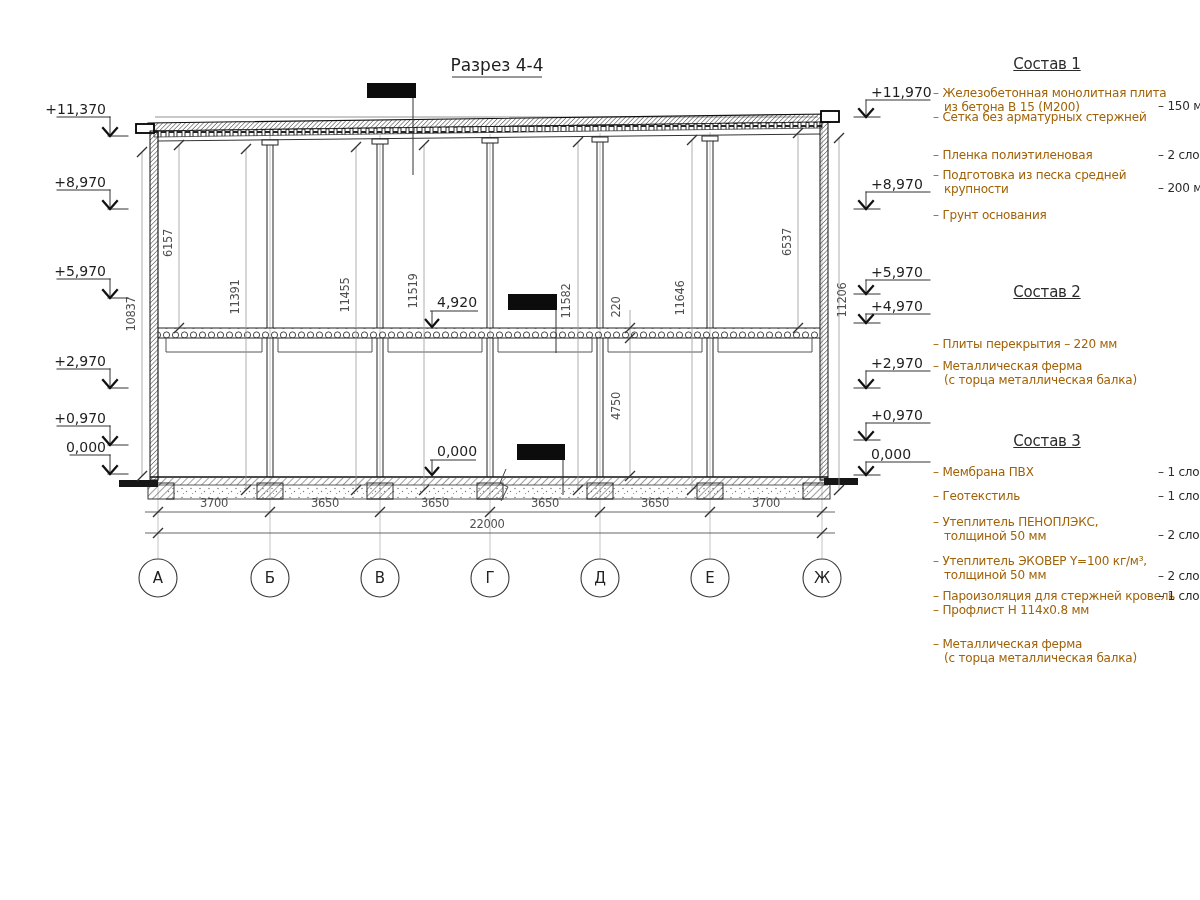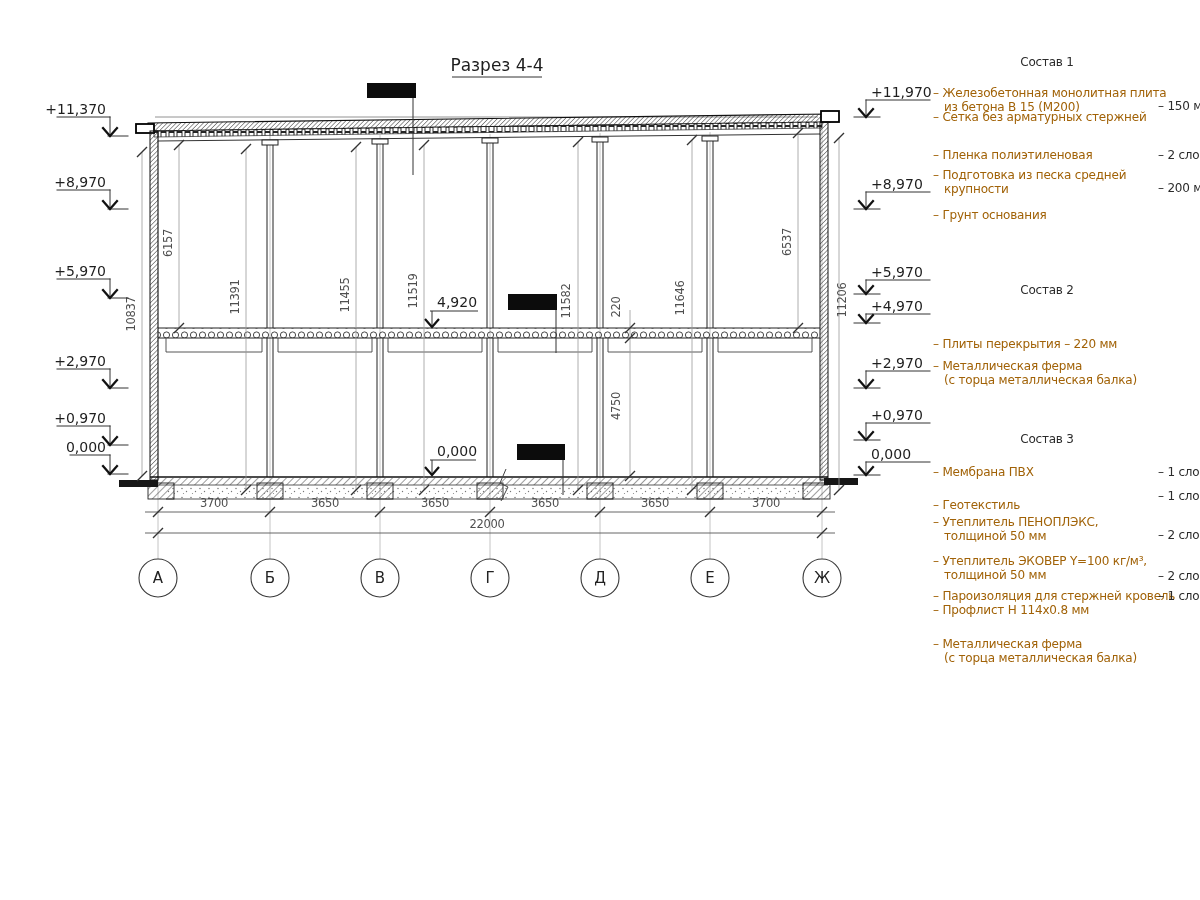--- a/index.html
+++ b/index.html
@@ -3,22 +3,22 @@
 <meta charset="utf-8">
 <style>
   html,body{margin:0;padding:0;}
   body{width:1200px;height:900px;position:relative;background:#fff;overflow:hidden;
        font-family:"DejaVu Sans",sans-serif;}
   svg text{font-family:"DejaVu Sans",sans-serif;}
   .title-t{font-size:17px;fill:#1e1e1e;}
   .mark{font-size:14px;fill:#1e1e1e;}
   .dim{font-size:11.5px;fill:#4f4f4f;letter-spacing:-0.3px;}
   .axisl{font-size:15px;fill:#222;}
-  .comp-title{position:absolute;width:228px;text-align:center;font-size:12px;color:#2b2b2b;
-              letter-spacing:-0.2px;}
+  .comp-title{position:absolute;width:228px;text-align:center;font-size:15px;color:#2b2b2b;
+              text-decoration:underline;letter-spacing:-0.2px;}
   .li{position:absolute;left:933px;width:235px;font-size:12px;line-height:13.5px;color:#a16207;
       white-space:pre-line;padding-left:11px;text-indent:-11px;letter-spacing:-0.2px;}
   .qty{position:absolute;left:1158px;font-size:12px;line-height:13.5px;color:#2b2b2b;
        white-space:nowrap;letter-spacing:-0.2px;}
 </style>
 </head>
 <body>
 
 
 
@@ -297,21 +297,21 @@
   <div class="li" style="top:209px;">– Грунт основания</div>
 
   <div class="comp-title" style="left:933px;top:283px;">Состав 2</div>
   <div class="li" style="top:338px;">– Плиты перекрытия – 220 мм</div>
   <div class="li" style="top:360px;">– Металлическая ферма
 (с торца металлическая балка)</div>
 
   <div class="comp-title" style="left:933px;top:432px;">Состав 3</div>
   <div class="li" style="top:466px;">– Мембрана ПВХ</div>
   <div class="qty" style="top:466px;">– 1 слой</div>
-  <div class="li" style="top:490px;margin-top:9px;">– Геотекстиль</div>
+  <div class="li" style="top:490px;">– Геотекстиль</div>
   <div class="qty" style="top:490px;">– 1 слой</div>
   <div class="li" style="top:516px;">– Утеплитель ПЕНОПЛЭКС,
 толщиной 50 мм</div>
   <div class="qty" style="top:529px;">– 2 слоя</div>
   <div class="li" style="top:555px;">– Утеплитель ЭКОВЕР Y=100 кг/м³,
 толщиной 50 мм</div>
   <div class="qty" style="top:570px;">– 2 слоя</div>
   <div class="li" style="top:590px;">– Пароизоляция для стержней кровель</div>
   <div class="qty" style="top:590px;">– 1 слой</div>
   <div class="li" style="top:604px;">– Профлист Н 114х0.8 мм</div>

